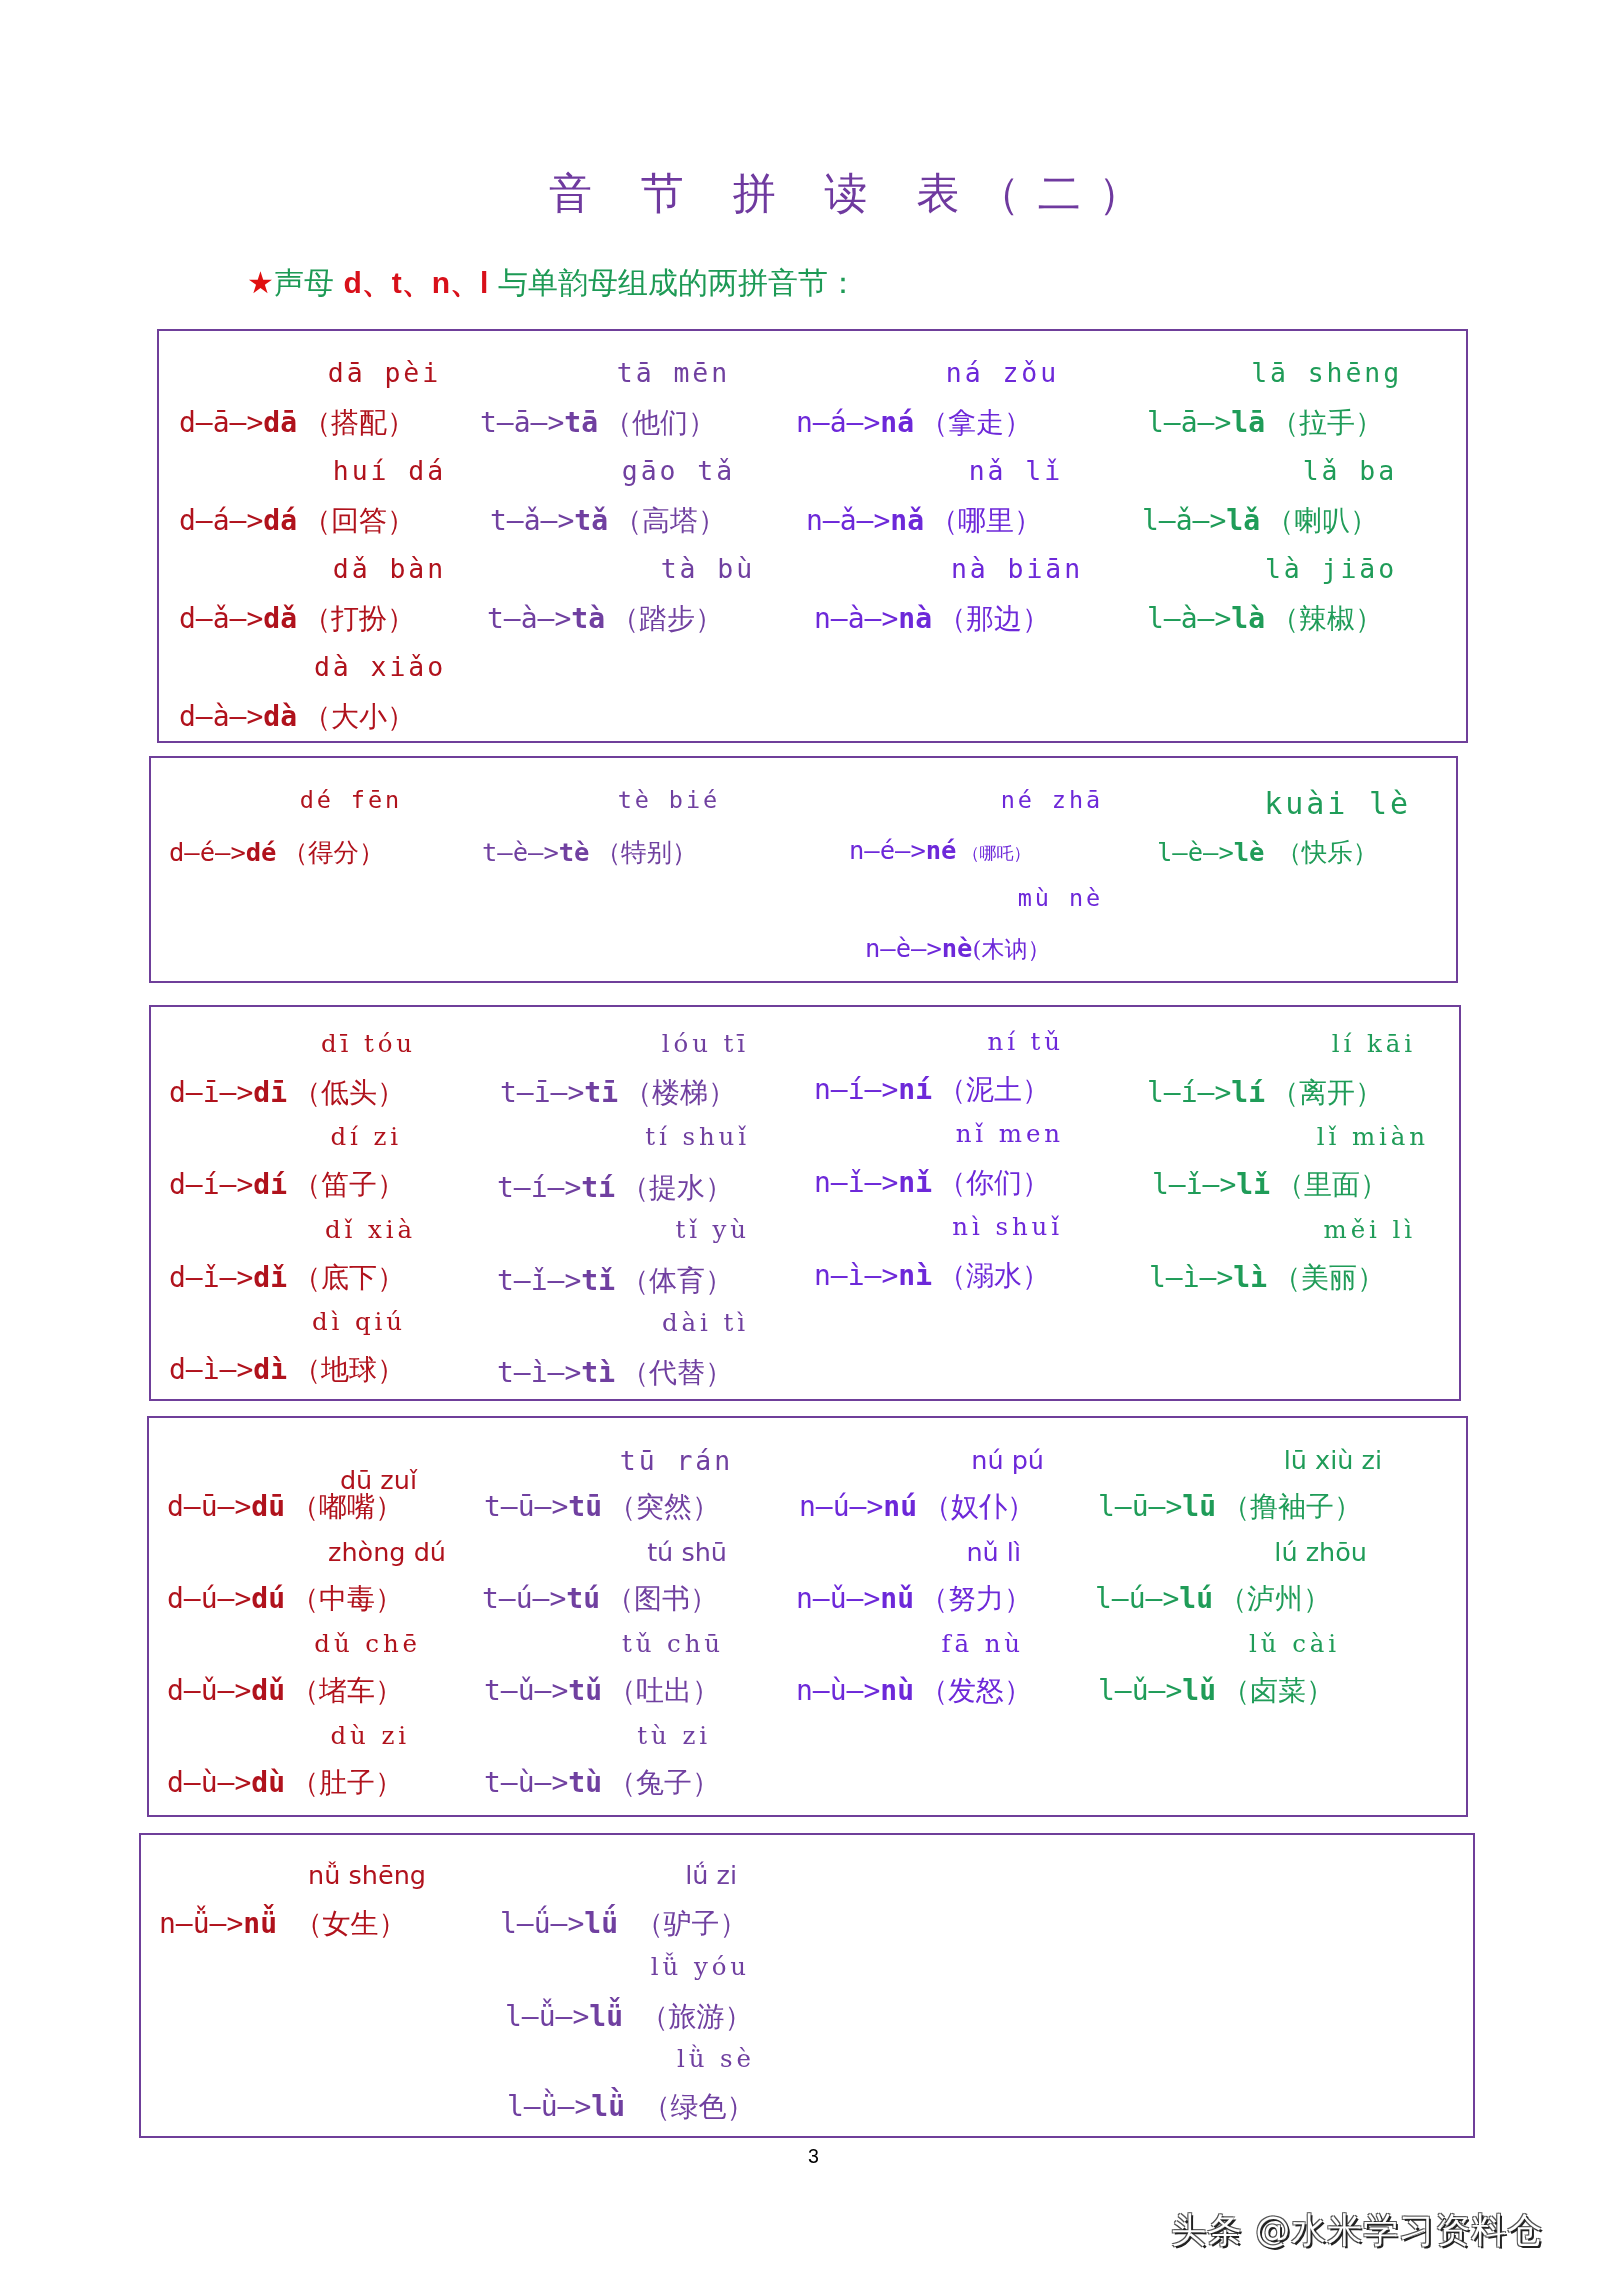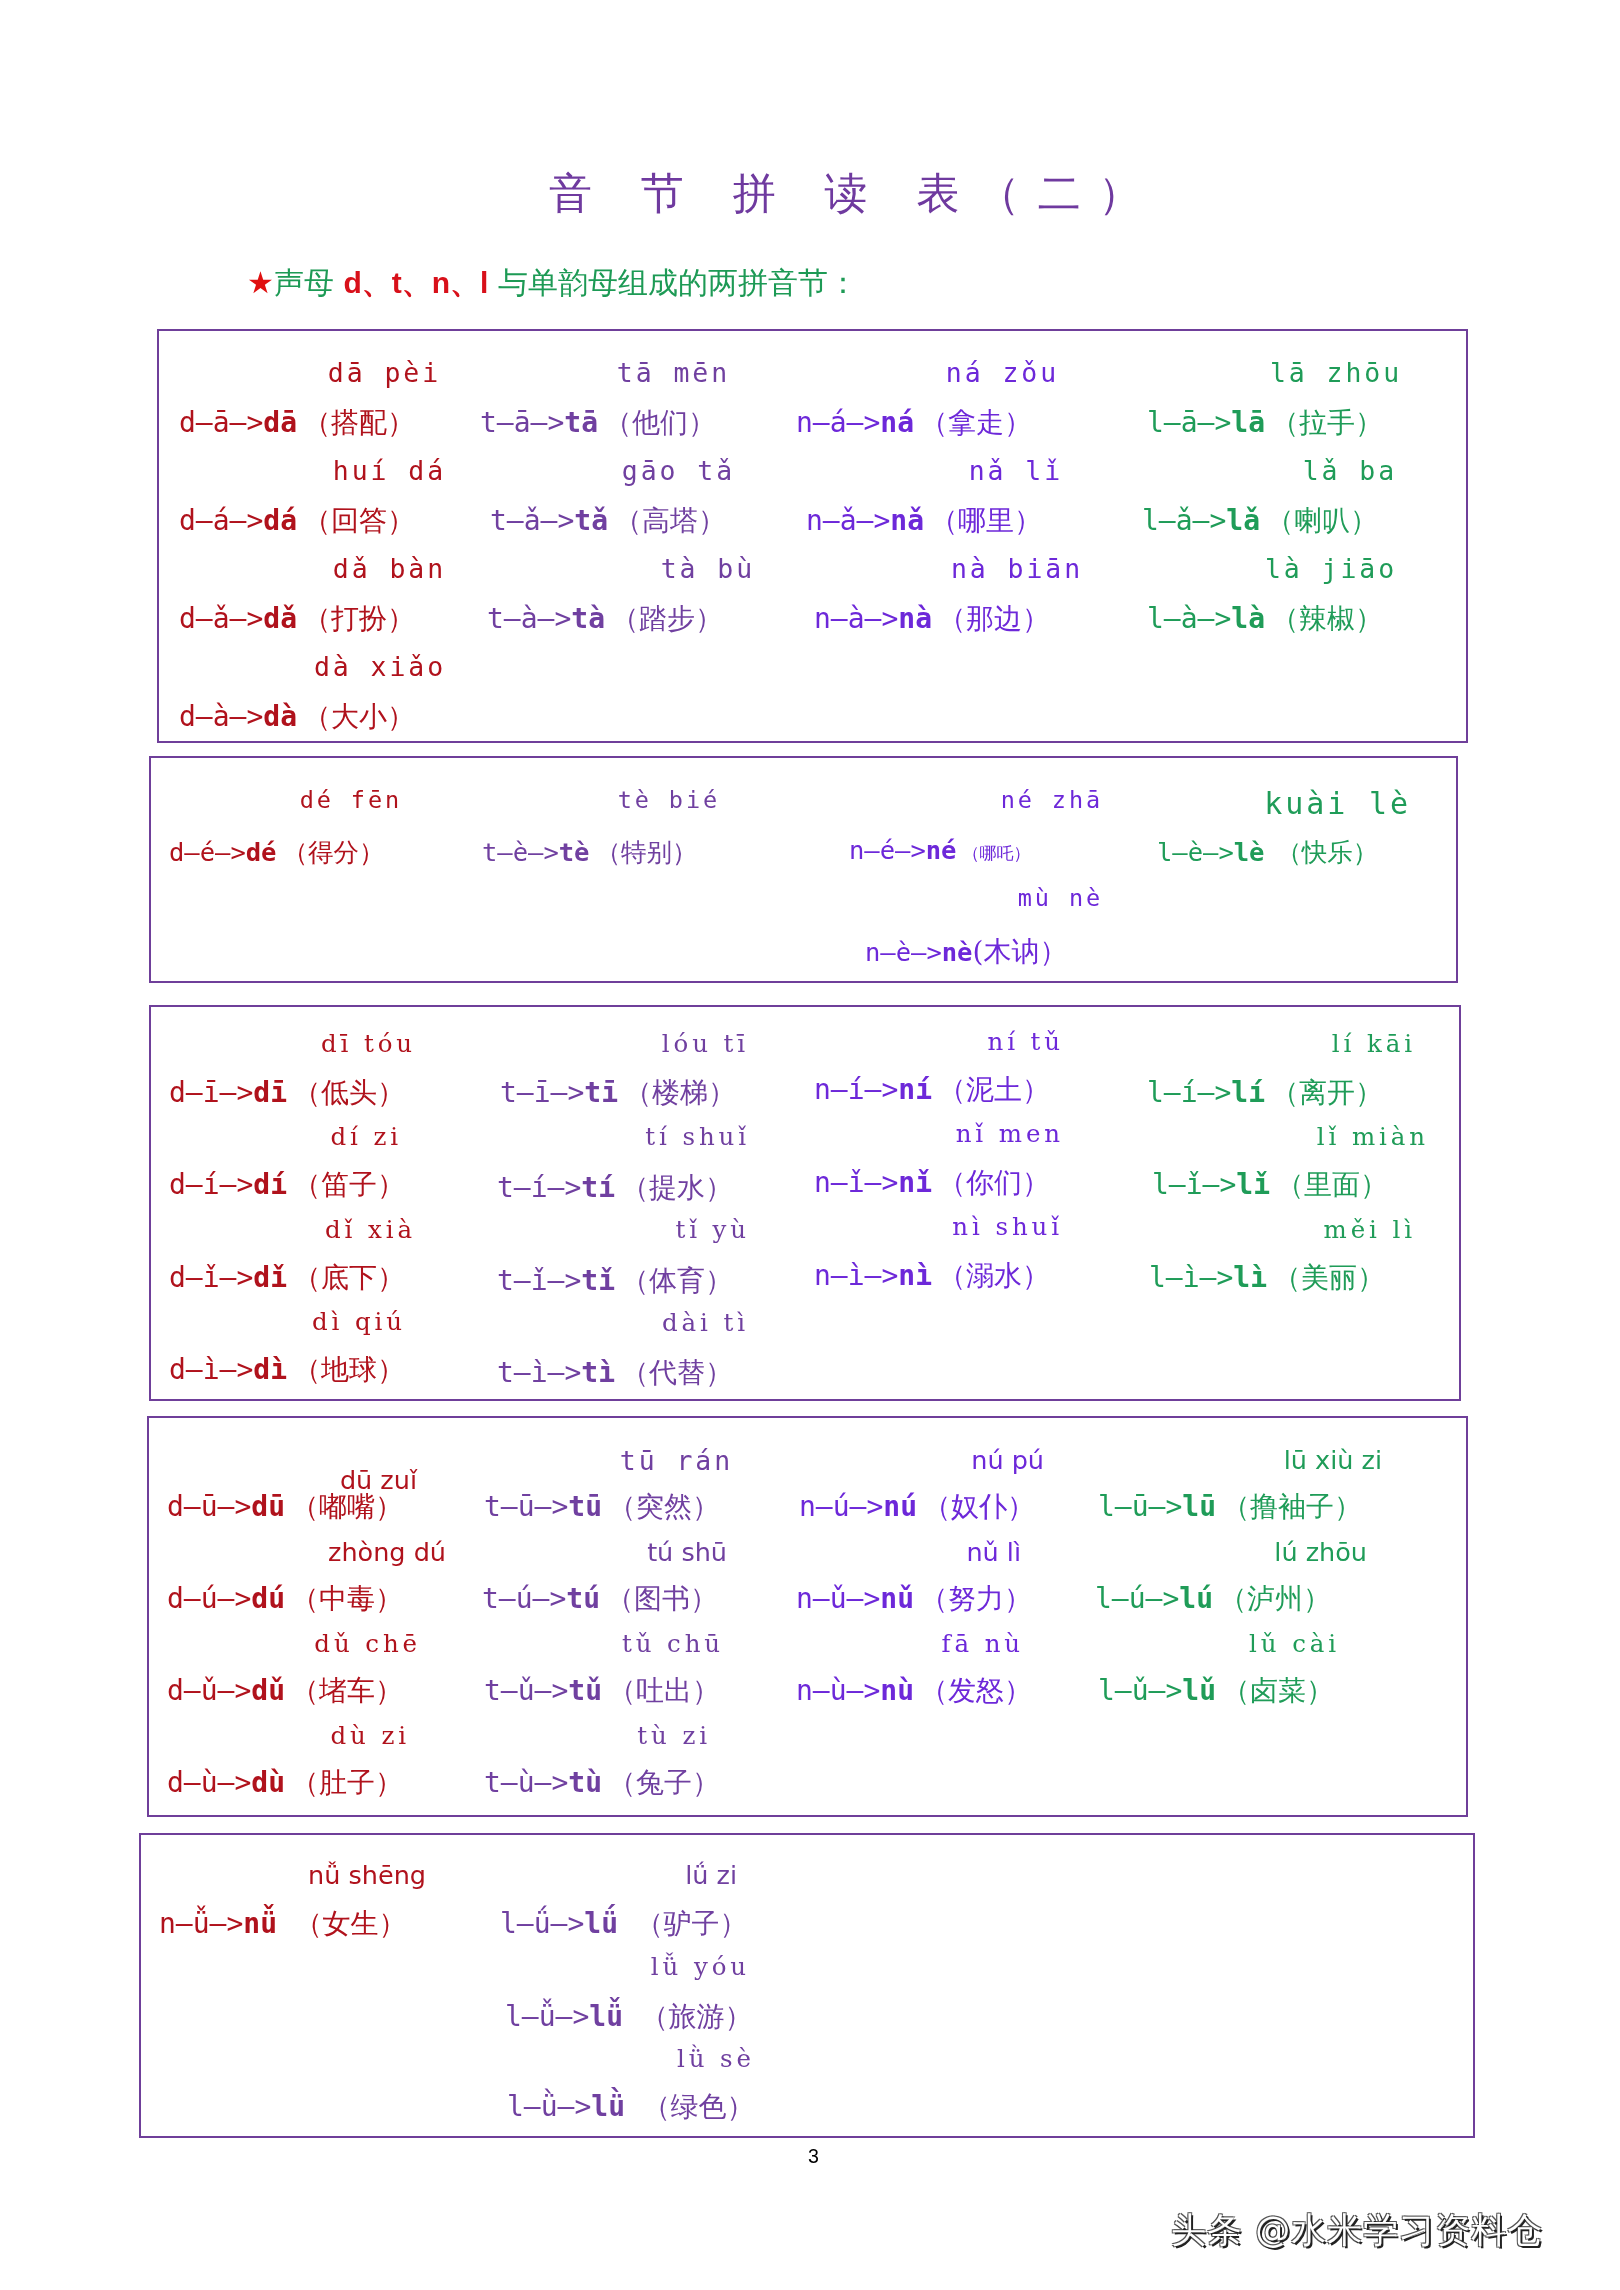--- a/index.html
+++ b/index.html
@@ -59,39 +59,39 @@
 <div class="py c-t" style="left:603px; top:553px; width:152px;">tà bù</div>
 <div class="formula c-t" style="left:487px; top:600px;"><span>t—à—&gt;</span><span class="res">tà</span><span class="word">（踏步）</span></div>
 
 <div class="py c-n" style="left:907px; top:357px; width:152px;">ná zǒu</div>
 <div class="formula c-n" style="left:796px; top:404px;"><span>n—á—&gt;</span><span class="res">ná</span><span class="word">（拿走）</span></div>
 <div class="py c-n" style="left:916px; top:455px; width:147px;">nǎ lǐ</div>
 <div class="formula c-n" style="left:806px; top:502px;"><span>n—ǎ—&gt;</span><span class="res">nǎ</span><span class="word">（哪里）</span></div>
 <div class="py c-n" style="left:916px; top:553px; width:167px;">nà biān</div>
 <div class="formula c-n" style="left:814px; top:600px;"><span>n—à—&gt;</span><span class="res">nà</span><span class="word">（那边）</span></div>
 
-<div class="py c-l" style="left:1245px; top:357px; width:157px;">lā zhōu</div>
+<div class="py c-l" style="left:1245px; top:357px; width:157px;">lā shēng</div>
 <div class="formula c-l" style="left:1147px; top:404px;"><span>l—ā—&gt;</span><span class="res">lā</span><span class="word">（拉手）</span></div>
 <div class="py c-l" style="left:1245px; top:455px; width:152px;">lǎ ba</div>
 <div class="formula c-l" style="left:1142px; top:502px;"><span>l—ǎ—&gt;</span><span class="res">lǎ</span><span class="word">（喇叭）</span></div>
 <div class="py c-l" style="left:1230px; top:553px; width:167px;">là jiāo</div>
 <div class="formula c-l" style="left:1147px; top:600px;"><span>l—à—&gt;</span><span class="res">là</span><span class="word">（辣椒）</span></div>
 
 <div class="box" style="left:149px; top:756px; width:1309px; height:227px;"></div>
 
 <div class="py c-d" style="left:255px; top:786px; width:147px; font-size:23.5px;">dé fēn</div>
 <div class="formula c-d" style="left:169px; top:835px; font-size:25.5px;"><span>d—é—&gt;</span><span class="res">dé</span><span class="word" style="font-size:25.5px;">（得分）</span></div>
 
 <div class="py c-t" style="left:568px; top:786px; width:152px; font-size:23.5px;">tè bié</div>
 <div class="formula c-t" style="left:482px; top:835px; font-size:25.5px;"><span>t—è—&gt;</span><span class="res">tè</span><span class="word" style="font-size:25.5px;">（特别）</span></div>
 
 <div class="py c-n" style="left:951px; top:786px; width:152px; font-size:23.5px;">né zhā</div>
 <div class="formula c-n" style="left:849px; top:835px; font-size:25.5px;"><span>n—é—&gt;</span><span class="res">né</span><span class="word" style="font-size:17px;">（哪吒）</span></div>
 <div class="py c-n" style="left:961px; top:884px; width:142px; font-size:23.5px;">mù nè</div>
-<div class="formula c-n" style="left:865px; top:933px; font-size:25.5px;"><span>n—è—&gt;</span><span class="res">nè</span><span class="word" style="font-size:28px; margin-left:0;">(木讷）</span></div>
+<div class="formula c-n" style="left:865px; top:933px; font-size:25.5px;"><span>n—è—&gt;</span><span class="res">nè</span><span class="word" style="font-size:23px; margin-left:0;">(木讷）</span></div>
 
 <div class="py c-l" style="left:1259px; top:786px; width:152px; font-size:30px;">kuài lè</div>
 <div class="formula c-l" style="left:1157px; top:835px; font-size:25.5px;"><span>l—è—&gt;</span><span class="res">lè</span><span class="word" style="font-size:25.5px; margin-left:11.8px;">（快乐）</span></div>
 
 <div class="box" style="left:149px; top:1005px; width:1312px; height:396px;"></div>
 
 <div class="py serif c-d" style="left:284px; top:1029px; width:132px;">dī tóu</div>
 <div class="formula c-d" style="left:169px; top:1074px;"><span>d—ī—&gt;</span><span class="res">dī</span><span class="word">（低头）</span></div>
 <div class="py serif c-d" style="left:284px; top:1122px; width:118px;">dí zi</div>
 <div class="formula c-d" style="left:169px; top:1166px;"><span>d—í—&gt;</span><span class="res">dí</span><span class="word">（笛子）</span></div>

